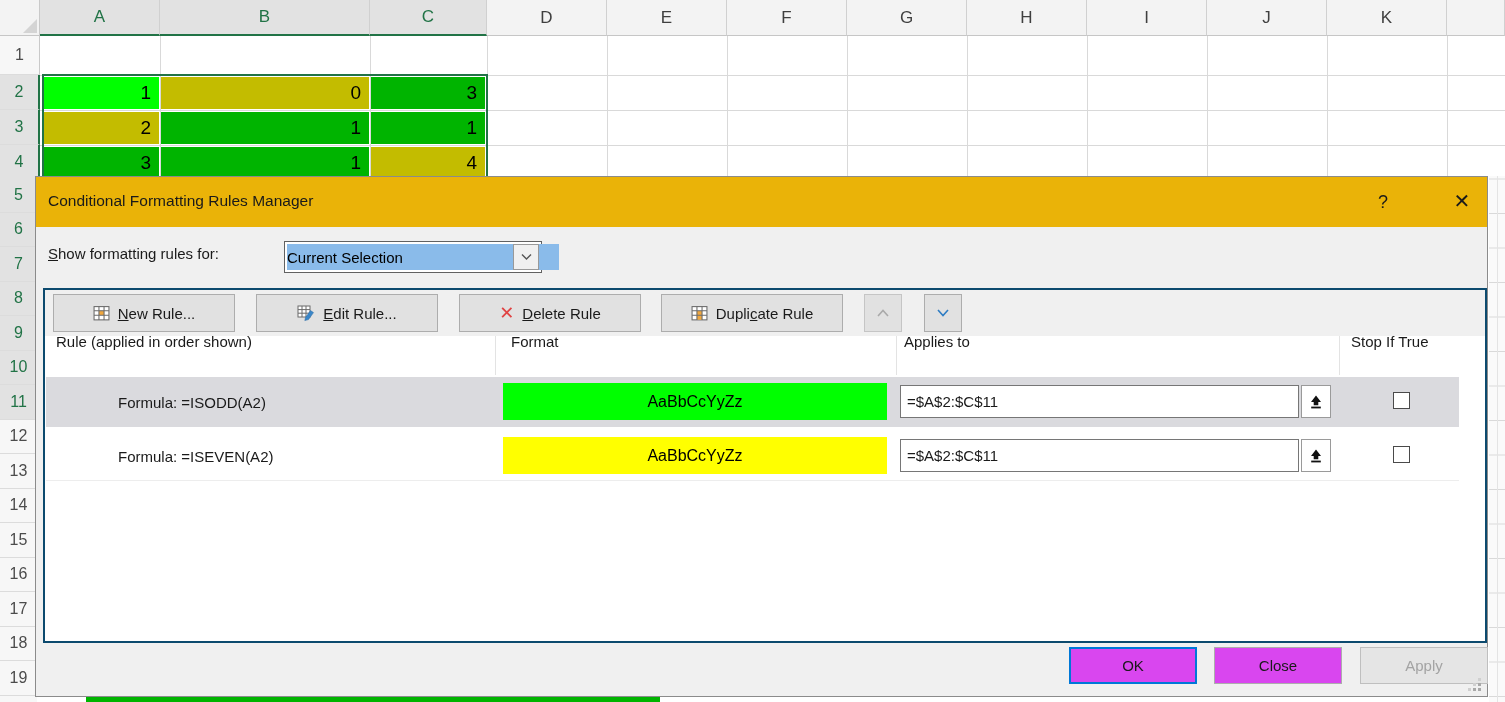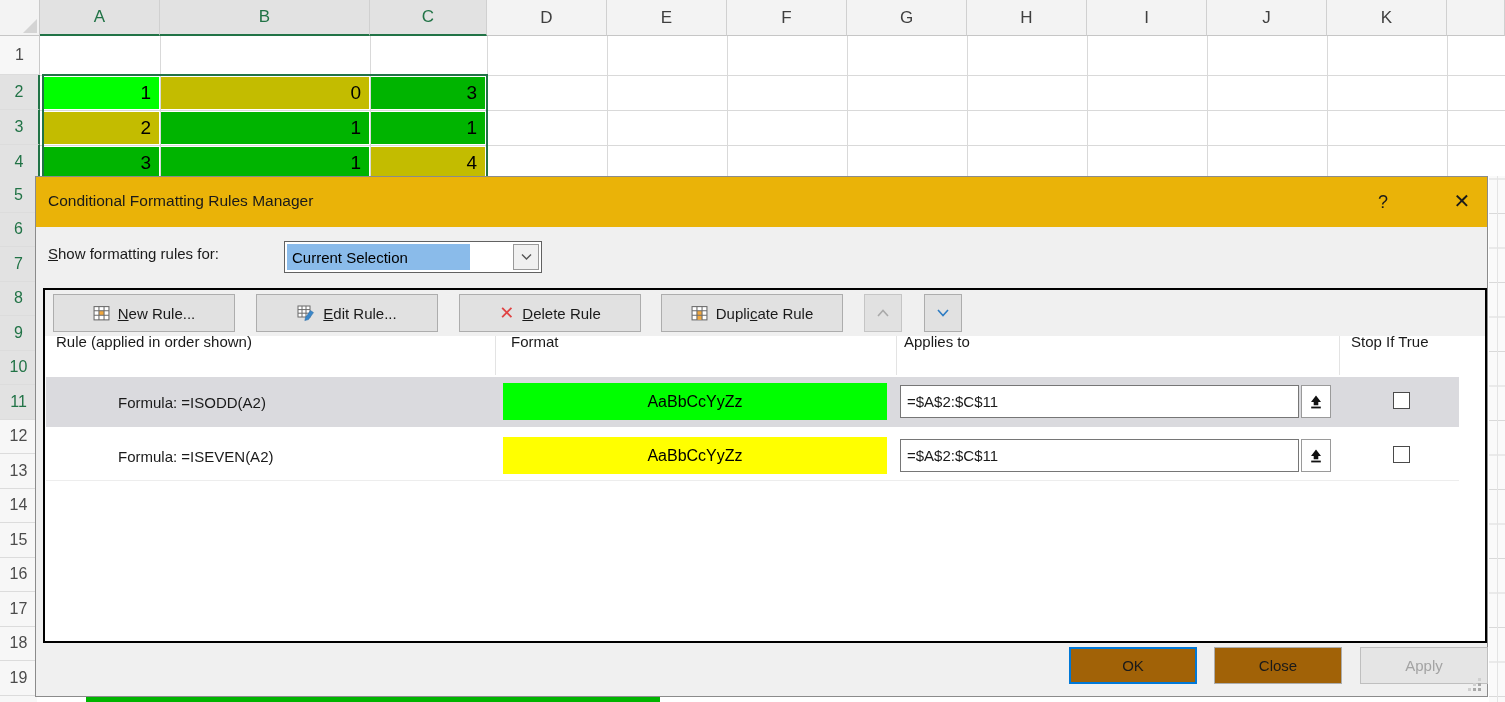--- a/index.html
+++ b/index.html
@@ -55,27 +55,27 @@
   .dlg-title { position:absolute; left:12px; top:15px; font-size:15.5px; color:#1a1a1a; }
   .dlg-help { position:absolute; left:1336px; top:12px; width:22px; height:26px; font-size:18px;
           color:#1a1a1a; display:flex; align-items:center; justify-content:center; cursor:default; }
   .dlg-close { position:absolute; left:1413px; top:10px; width:26px; height:28px; font-size:20px;
           font-weight:300; color:#1a1a1a; display:flex; align-items:center; justify-content:center; cursor:default; }
 
   .show-label { position:absolute; left:12px; top:68px; }
   .u { text-decoration:underline; }
   .combo { position:absolute; left:248px; top:64px; width:258px; height:32px;
           background:#fff; border:1px solid #616161; }
-  .combo-text { position:absolute; left:2px; top:2px; bottom:2px; width:183px;
-          background:#8abbea; color:#000; display:flex; align-items:center; padding-left:5px; }
+  .combo-text { position:absolute; left:2px; top:2px; bottom:2px; width:272px;
+          background:#8abbea; color:#000; display:flex; align-items:center; }
   .combo-btn { position:absolute; right:2px; top:2px; bottom:2px; width:26px; background:#f0f0f0;
           border:1px solid #999; display:flex; align-items:center; justify-content:center; }
 
   .frame { position:absolute; left:7px; top:111px; width:1444px; height:355px;
-          background:#fff; border:2px solid #000000; }
+          background:#fff; border:2px solid #0c4a6e; }
   .toolbar { position:absolute; left:0; top:0; width:100%; height:46px; background:#f0f0f0; }
   .tbtn { position:absolute; top:4px; height:38px; width:182px; background:#e1e1e1;
           border:1px solid #adadad; display:flex; align-items:center; justify-content:center;
           gap:8px; font-size:15px; color:#1a1a1a; cursor:default; }
   .arrbtn { position:absolute; top:4px; height:38px; width:38px; background:#e1e1e1;
           border:1px solid #adadad; display:flex; align-items:center; justify-content:center; }
   .arrbtn.dis { border-color:#c5c5c5; }
 
   .lheaders div { position:absolute; top:32px; height:39px; display:flex; align-items:center; font-size:15px; }
   .lsep { position:absolute; top:46px; width:1px; height:39px; background:#e3e3e3; }
@@ -87,21 +87,21 @@
           display:flex; align-items:center; justify-content:center; font-size:16px; color:#000; }
   .applies { position:absolute; left:854px; top:8px; width:399px; height:33px;
           border:1px solid #767676; background:#fff; font-size:15px; padding:0 6px;
           font-family:"Liberation Sans",sans-serif; color:#1a1a1a; }
   .collapse { position:absolute; left:1255px; top:8px; width:30px; height:33px; background:#fff;
           border:1px solid #9a9a9a; display:flex; align-items:center; justify-content:center; }
   .chk { position:absolute; left:1347px; top:15px; width:17px; height:17px; background:#fff;
           border:1px solid #4a4a4a; }
   .rrow2-border { border-bottom:1px solid #ededed; }
 
-  .btn { position:absolute; top:470px; width:128px; height:37px; background:#a16207;
+  .btn { position:absolute; top:470px; width:128px; height:37px; background:#d946ef;
           border:1px solid #adadad; font-size:15px; color:#1a1a1a;
           display:flex; align-items:center; justify-content:center; cursor:default; }
   .btn.focus { border:2px solid #0078d7; }
   .btn.dis { background:#e5e5e5; border-color:#bfbfbf; color:#a3a3a3; }
   .grip { position:absolute; right:6px; bottom:5px; width:13px; height:13px; }
   .grip::after { content:""; position:absolute; right:0; bottom:0; width:3px; height:3px;
           background:#a8a8a8;
           box-shadow:-5px 0 0 #a8a8a8, 0 -5px 0 #a8a8a8, -10px 0 0 #cfcfcf, -5px -5px 0 #cfcfcf, 0 -10px 0 #cfcfcf; }
 </style>
 </head>

